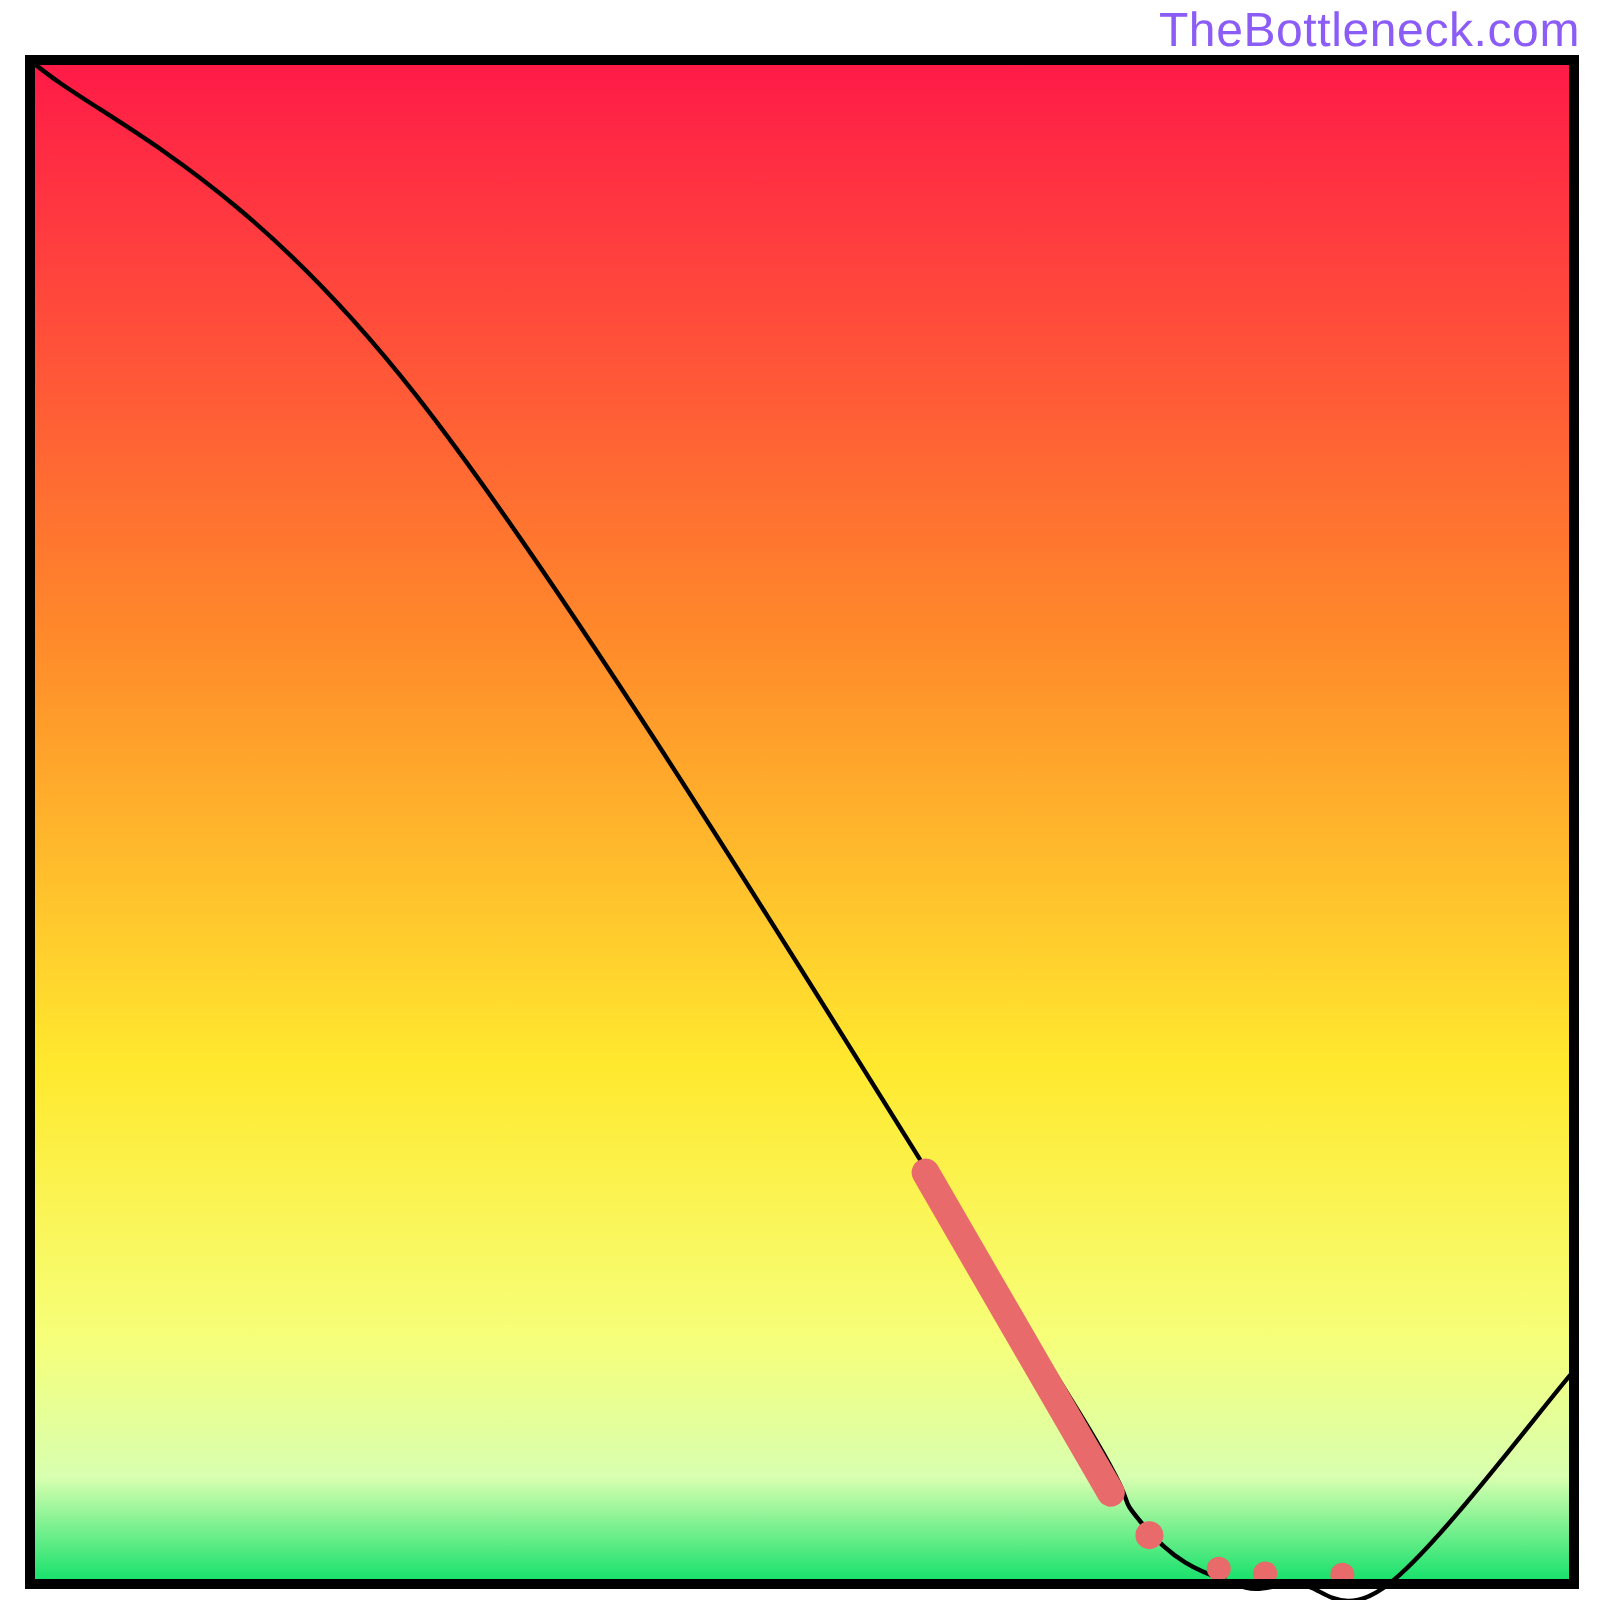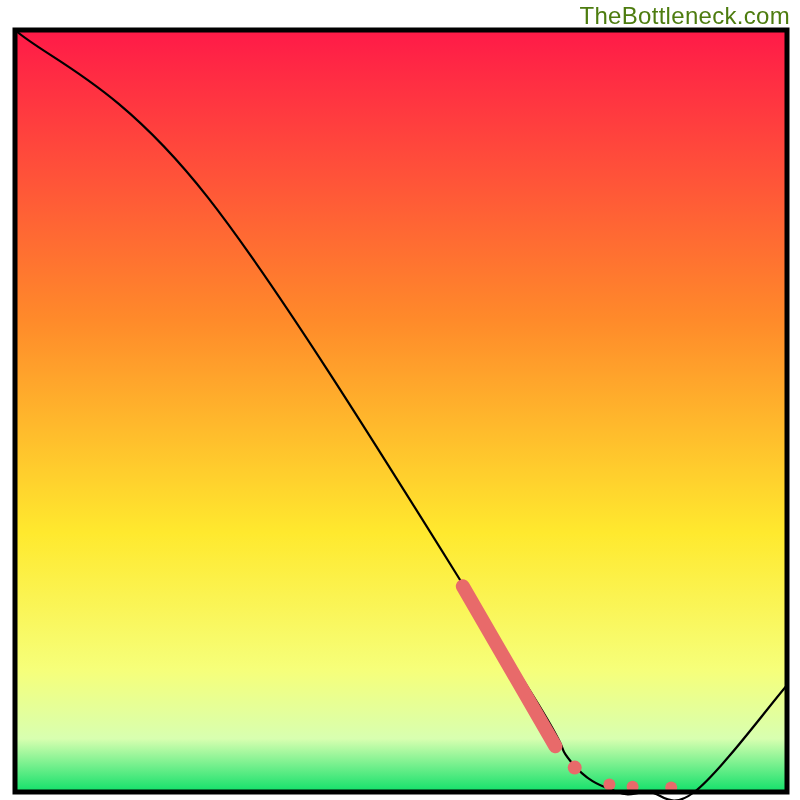--- a/index.html
+++ b/index.html
@@ -15,21 +15,21 @@
     position: relative;
     width: 800px;
     height: 800px;
   }
   .watermark {
     position: absolute;
     top: 2px;
     right: 10px;
     font-size: 24px;
     font-weight: 500;
-    color: #4d7c0f;
+    color: #8b5cf6;
     letter-spacing: 0.3px;
     z-index: 10;
   }
   svg {
     display: block;
   }
 </style>
 </head>
 <body>
 

